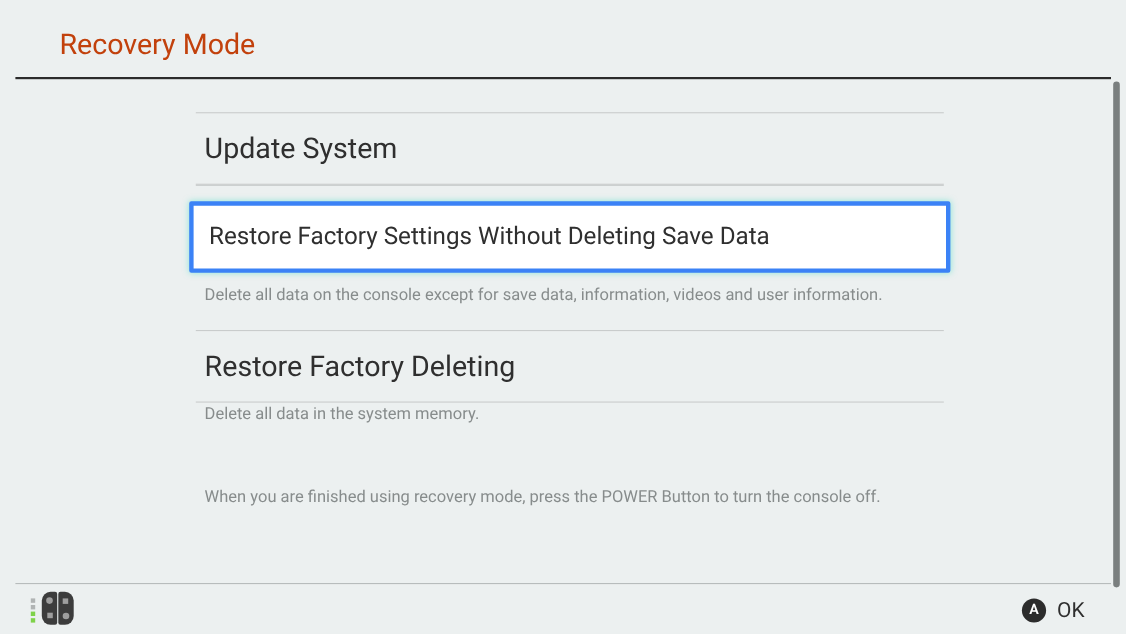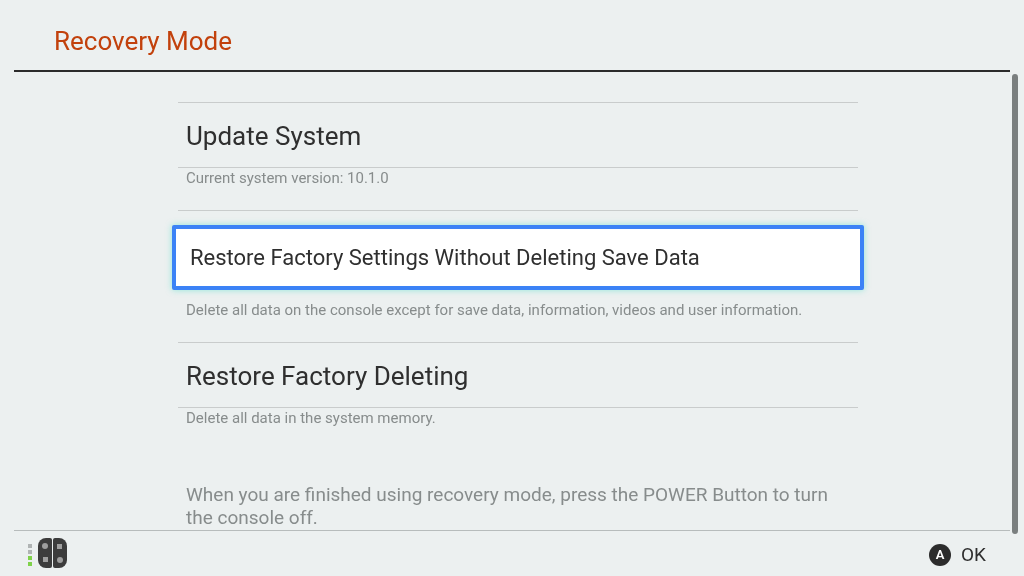--- a/index.html
+++ b/index.html
@@ -57,21 +57,21 @@
     margin: 14px -6px 10px -6px;
     padding: 16px 14px;
     box-shadow: 0 0 6px rgba(53,224,195,0.5);
   }
   .option-highlighted .option-title {
     padding: 0;
     font-size: 22px;
   }
 
   .finish-note {
-    font-size: 19px;
+    font-size: 15px;
     color: #878c8c;
     padding: 34px 8px 0 8px;
   }
 
   .scrollbar {
     position: absolute;
     right: 6px;
     top: 74px;
     width: 6px;
     height: 460px;
@@ -186,21 +186,20 @@
 <div class="header-rule"></div>
 
 <div class="content">
 
   <div class="section-divider"></div>
 
   <div>
     <div class="option-title">Update System</div>
   </div>
   <div class="section-divider"></div>
-  <div class="option-desc">Current system version: 10.1.0</div>
 
   <div class="section-divider"></div>
 
   <div class="option-highlighted">
     <div class="option-title">Restore Factory Settings Without Deleting Save Data</div>
   </div>
   <div class="option-desc">Delete all data on the console except for save data, information, videos and user information.</div>
 
   <div class="section-divider"></div>
 

